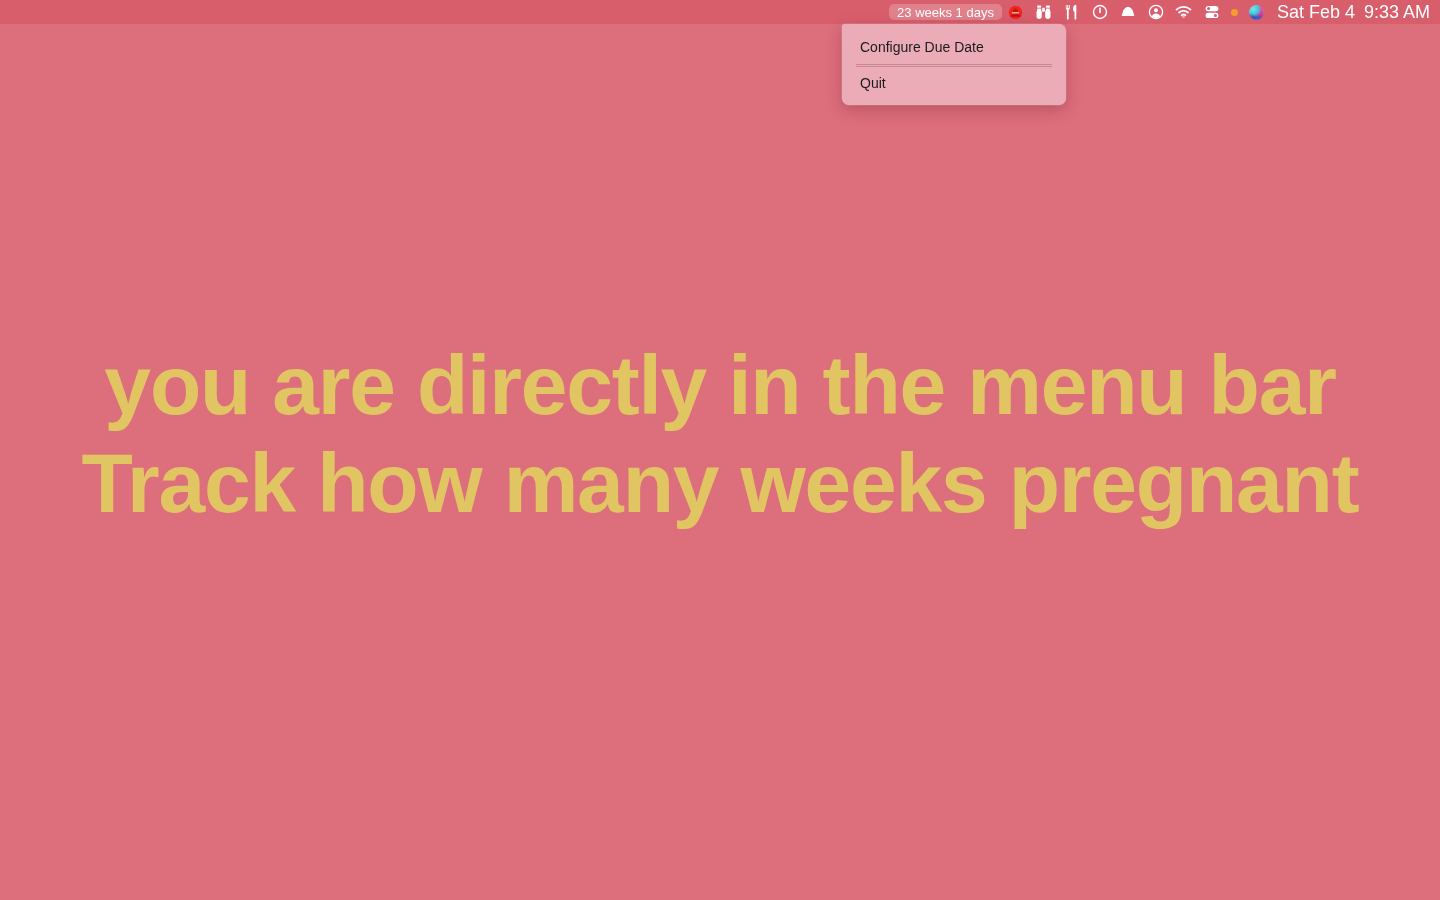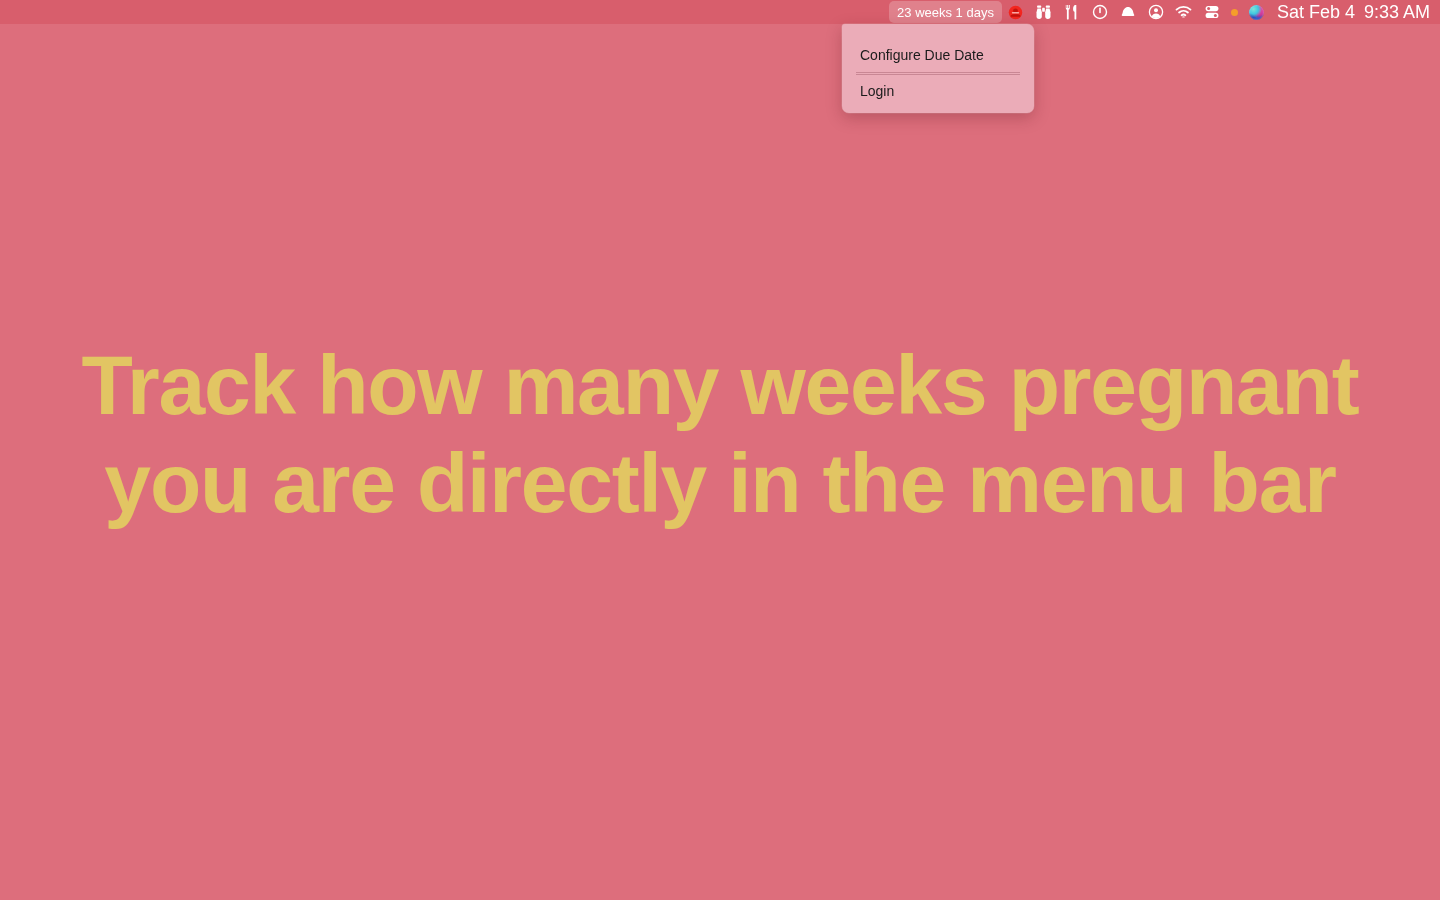--- a/index.html
+++ b/index.html
@@ -39,21 +39,21 @@
     background:#D85E6C;
     display:flex;
     align-items:center;
     justify-content:flex-end;
     padding-right:10px;
     z-index:50;
   }
   .mb-group { display:flex; align-items:center; }
 
   .mb-item {
-    height:22px;
+    height:16px;
     display:flex;
     align-items:center;
     padding:0 8px;
     color:#ffffff;
     font-size:13px;
     border-radius:5px;
     white-space:nowrap;
   }
   .mb-item.active {
     background:rgba(255,255,255,0.22);
@@ -95,26 +95,26 @@
       radial-gradient(circle at 50% 80%, #2E5FD6 0%, #27349B 45%, transparent 70%),
       linear-gradient(140deg,#4BC6E8,#8A3FC9 55%,#2B3FA8);
     box-shadow:inset 0 0 2px rgba(255,255,255,.55);
   }
 
   
   #dropdown {
     position:absolute;
     top:24px;
     left:842px;
-    width:192px;
+    width:224px;
     background:#EBACB8;
     border-radius:7px;
     border-top-left-radius:3px;
     box-shadow:0 5px 16px rgba(90,20,30,0.28), 0 0 0 0.5px rgba(255,255,255,0.25);
-    padding:16px 0 6px 0;
+    padding:8px 0 6px 0;
     z-index:60;
   }
   .menu-row { position:relative; }
   .menu-item {
     display:block;
     font-size:14px;
     color:#1b1b1b;
     padding:6px 14px 7px 14px;
     line-height:18px;
     white-space:nowrap;
@@ -126,22 +126,22 @@
     background:rgba(160,90,105,0.45);
     margin:1px 14px 1px 14px;
   }
 </style>
 </head>
 <body>
 
 <div id="desktop">
 
   <div id="hero">
+    <span class="line">you are directly in the menu bar</span>
     <span class="line">Track how many weeks pregnant</span>
-    <span class="line">you are directly in the menu bar</span>
   </div>
 
 </div>
 
 <div id="menubar">
 
   <div class="mb-group">
 
     <div class="mb-item active">
       <span>23 weeks 1 days</span>
@@ -229,16 +229,16 @@
 <div id="dropdown">
 
   <div class="menu-row">
     <div class="menu-item">Configure Due Date</div>
   </div>
   <div class="menu-sep"></div>
 
   <div class="menu-sep"></div>
 
   <div class="menu-row">
-    <div class="menu-item">Login</div>
+    <div class="menu-item">Quit</div>
   </div>
 
 </div>
 
 </body></html>

